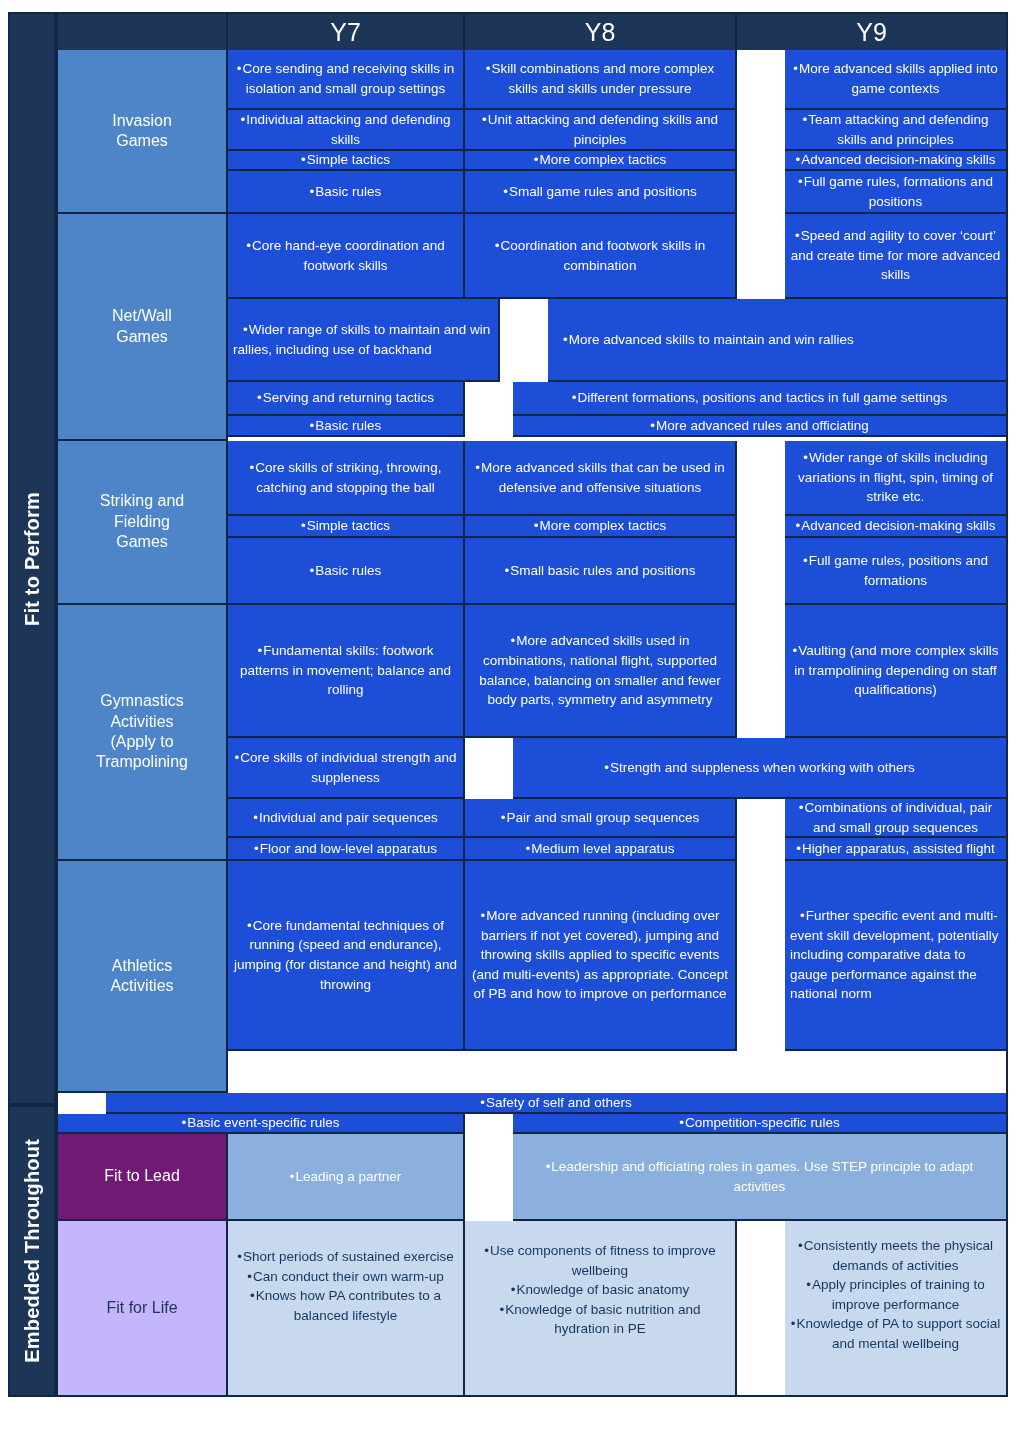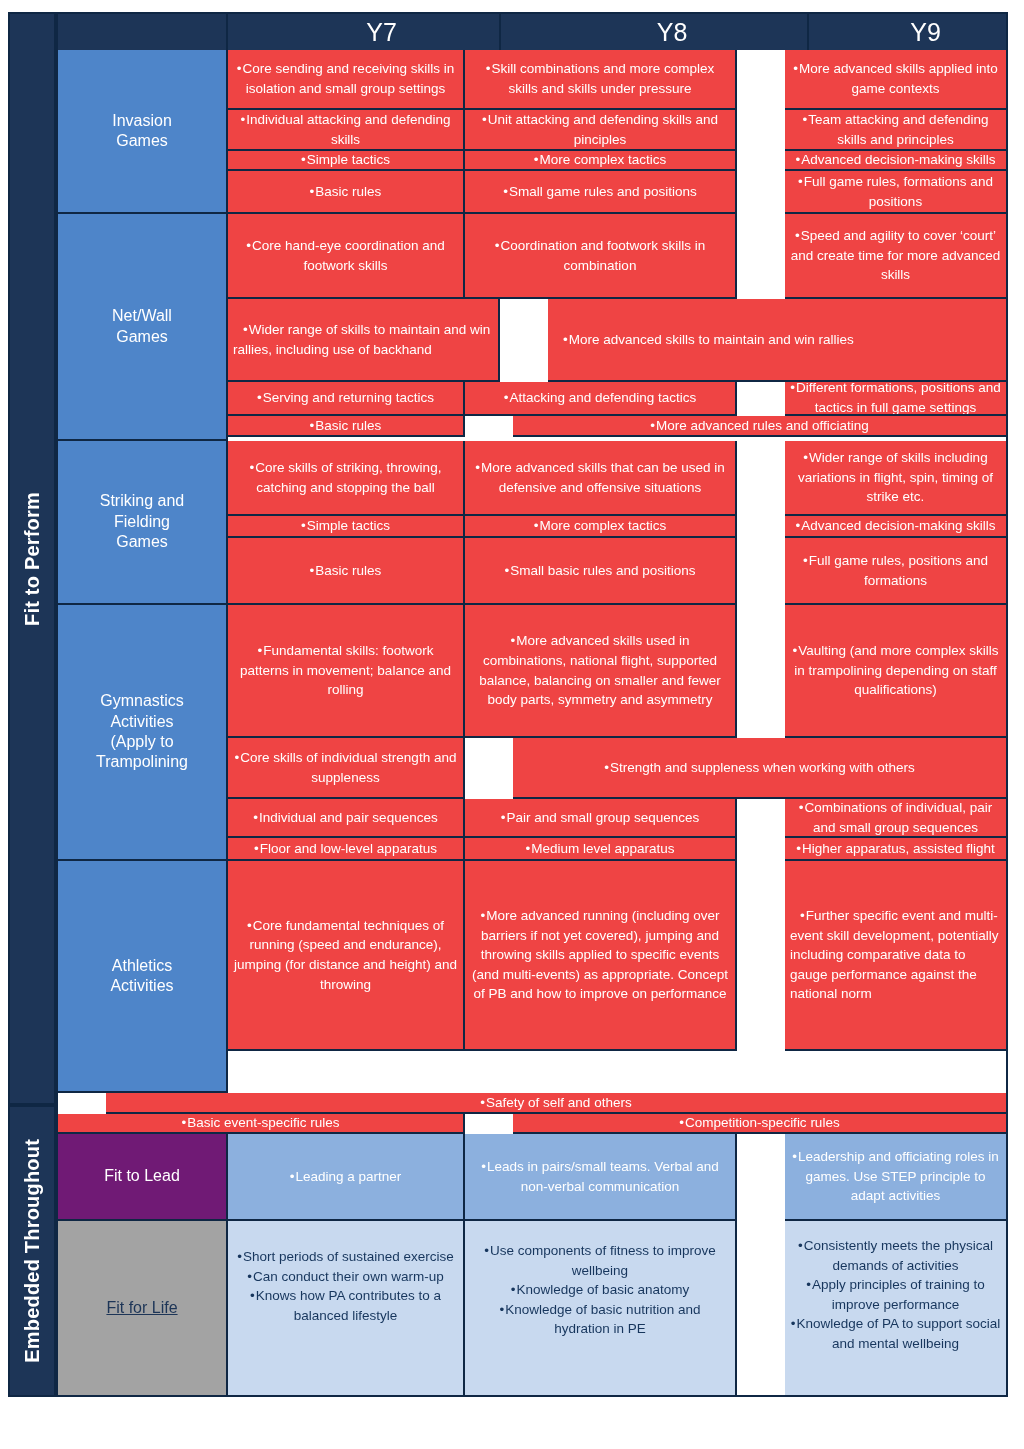--- a/index.html
+++ b/index.html
@@ -50,21 +50,20 @@
   }
   #band-perform { top: 12px;   height: 1093px; }
   #band-embed   { top: 1105px; height: 292px;  }
 
   
   .hdr-row {
     display: flex;
     height: 36px;
     flex: 0 0 36px;
     background: #1d3557;
-    gap: 36px;
   }
   .hdr-cell {
     background: #1d3557;
     color: #ffffff;
     font-size: 25px;
     display: flex;
     align-items: center;
     justify-content: center;
     border-right: 2px solid #0f2744;
   }
@@ -81,26 +80,26 @@
     line-height: 1.28;
     text-align: center;
     display: flex;
     align-items: center;
     justify-content: center;
     border-right: 2px solid #0f2744;
     border-bottom: 2px solid #0f2744;
     padding: 2px 4px;
   }
   .rowlabel.light   { background: #701a75; }
-  .rowlabel.lighter { background: #a3a3a3; color: #1d3557; text-decoration: underline; }
+  .rowlabel.lighter { background: #c4b5fd; color: #1d3557; }
   .rowstack { flex: 1 1 auto; display: flex; flex-direction: column; }
 
   .r { display: flex; width: 100%; }
   .c {
-    background: #ef4444;
+    background: #1d4ed8;
     color: #ffffff;
     font-size: 13.5px;
     line-height: 1.45;
     text-align: center;
     padding: 3px 5px;
     border-right: 2px solid #0f2744;
     border-bottom: 2px solid #0f2744;
     display: flex;
     flex-direction: column;
     align-items: center;
@@ -225,23 +224,20 @@
               <p>Wider range of skills to maintain and win rallies, including use of backhand</p>
             </div>
           <div class="c y9 ragged">
               <p>More advanced skills to maintain and win rallies</p>
             </div>
         </div>
         <div class="r" style="height:34px">
           <div class="c y7">
               <p>Serving and returning tactics</p>
             </div>
-          <div class="c y8">
-              <p>Attacking and defending tactics</p>
-            </div>
           <div class="c y9">
               <p>Different formations, positions and tactics in full game settings</p>
             </div>
         </div>
         <div class="r" style="height:21px">
           <div class="c y7">
               <p>Basic rules</p>
             </div>
           <div class="c y8y9">
               <p>More advanced rules and officiating</p>
@@ -388,23 +384,20 @@
     <div class="sect" style="height:87px">
       <div class="rowlabel light">
         <div>
           <div>Fit to Lead</div>
         </div>
       </div>
       <div class="rowstack">
         <div class="r" style="height:87px">
           <div class="c y7 light">
               <p>Leading a partner</p>
-            </div>
-          <div class="c y8 light">
-              <p>Leads in pairs/small teams. Verbal and non-verbal communication</p>
             </div>
           <div class="c y9 light">
               <p>Leadership and officiating roles in games. Use STEP principle to adapt activities</p>
             </div>
         </div>
       </div>
     </div>
 
     <div class="sect" style="flex:1 1 auto">
       <div class="rowlabel lighter nobot">

